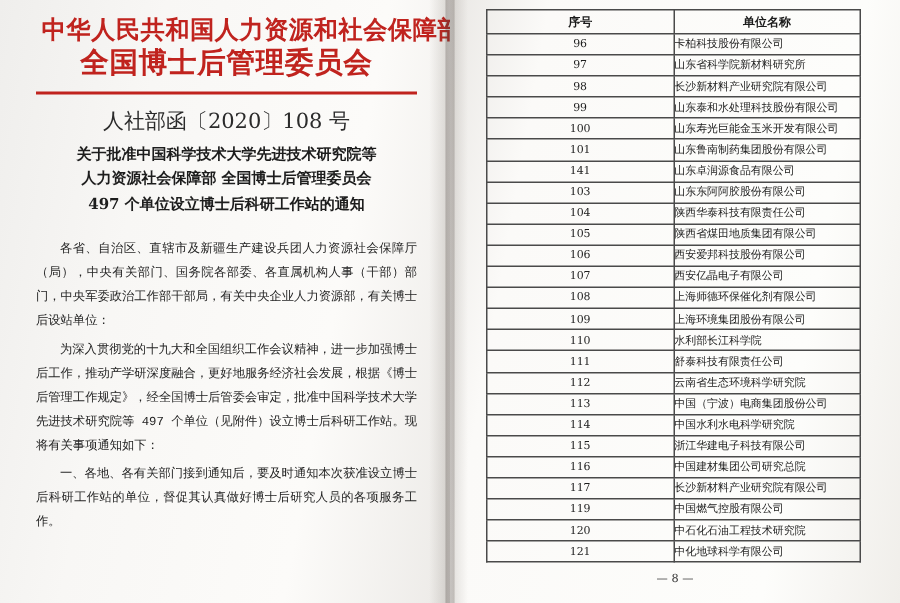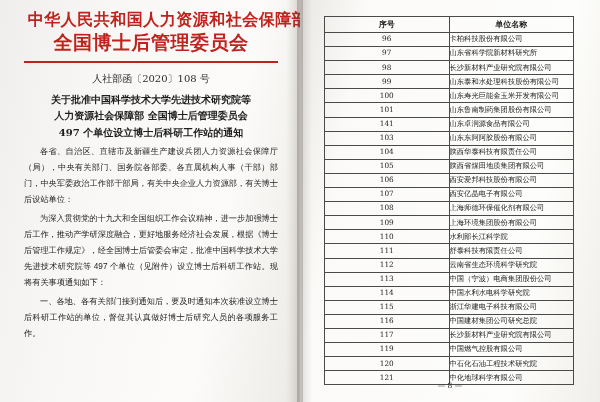--- a/index.html
+++ b/index.html
@@ -56,55 +56,55 @@
     margin-top: 2px;
     white-space: nowrap;
   }
   .red-rule {
     height: 2px;
     background: #c0231e;
     margin: 7px 0 0 0;
   }
   .doc-number {
     text-align: center;
-    font-size: 10px;
+    font-size: 14px;
     color: #2b2b2b;
     margin: 9px 0 2px 0;
     font-family: "DejaVu Serif", "Liberation Serif", serif;
   }
   .doc-title {
     text-align: center;
     font-family: "DejaVu Serif", "Liberation Serif", serif;
     color: #1d1d1d;
     font-weight: bold;
     font-size: 10px;
     line-height: 1.65;
     margin-top: 6px;
   }
   .doc-body {
-    margin-top: 3px;
-    font-family: Liberation Sans, sans-serif;
+    margin-top: 14px;
+    font-family: Liberation Mono, monospace;
     color: #242424;
     font-size: 8.2px;
     line-height: 1.95;
     text-align: justify;
   }
   .doc-body p {
     margin: 0 0 3px 0;
   }
   .indent { text-indent: 16px; }
 
   
   .right-page {
     position: relative;
     width: 300px;
     height: 402px;
     background: linear-gradient(100deg, #eae8e5 0%, #fbfaf8 18%, #fdfdfb 75%, #f0eeea 100%);
     box-sizing: border-box;
-    padding: 16px 26px 10px 24px;
+    padding: 6px 26px 10px 24px;
   }
   .right-page:before {
     content: "";
     position: absolute;
     top: 0; left: 0;
     width: 12px; height: 100%;
     background: linear-gradient(270deg, rgba(0,0,0,0.0) 0%, rgba(90,80,70,0.14) 80%, rgba(60,50,45,0.26) 100%);
     pointer-events: none;
   }
   table.unit-table {

